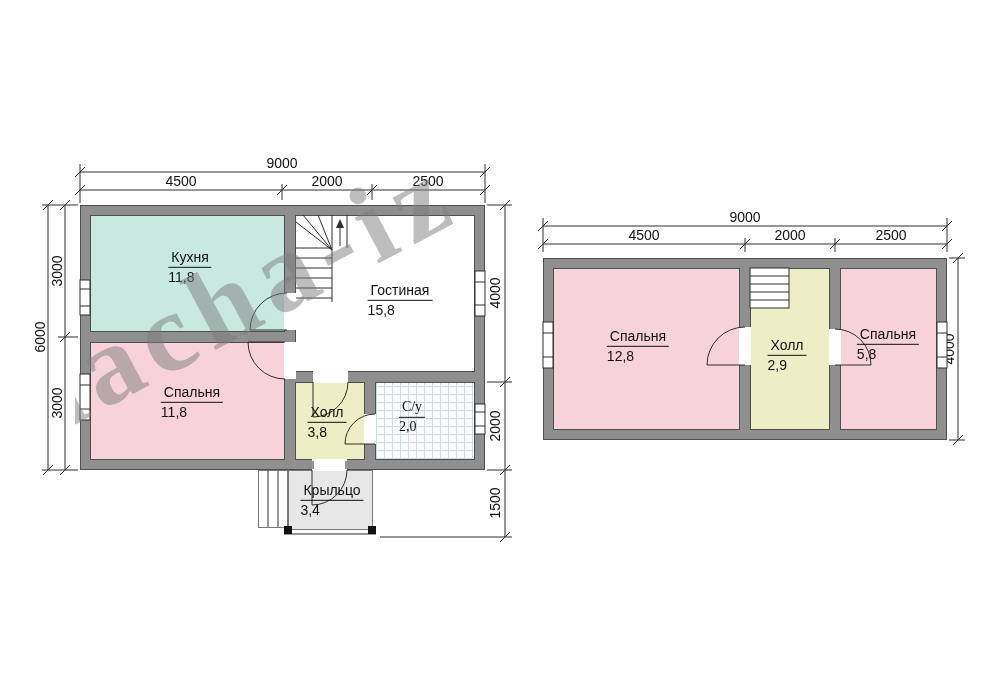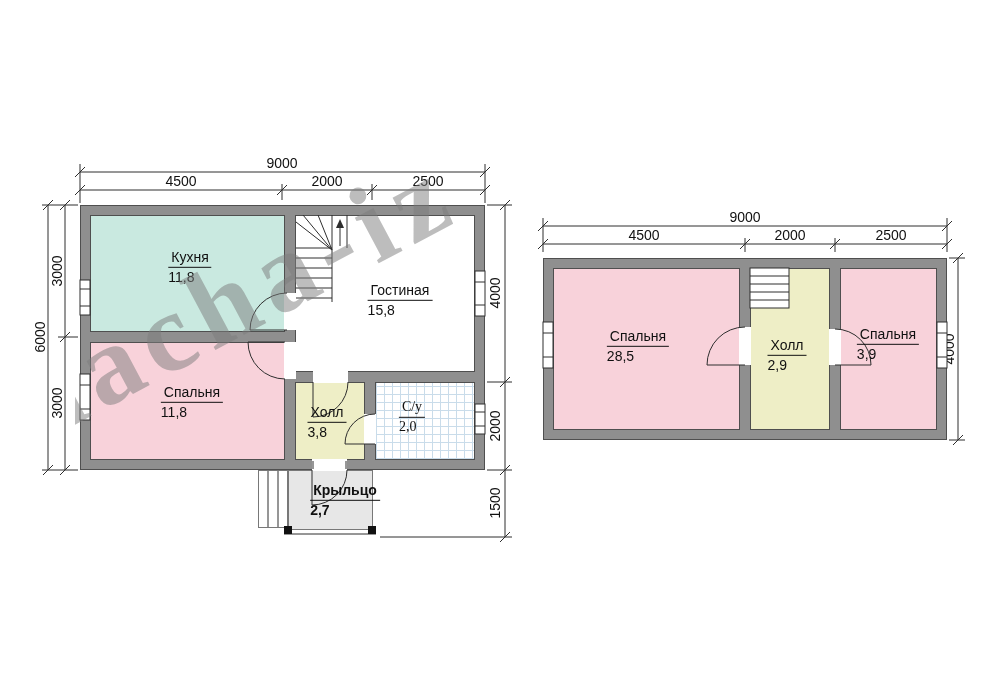--- a/index.html
+++ b/index.html
@@ -202,35 +202,35 @@
     <div class="rarea">11,8</div>
   </div>
   <div class="label" style="left:327px;top:422px;">
     <div class="rname">Холл</div>
     <div class="rarea">3,8</div>
   </div>
   <div class="label" style="left:412px;top:417px;font-family:Liberation Serif, serif;">
     <div class="rname">С/у</div>
     <div class="rarea">2,0</div>
   </div>
-  <div class="label" style="left:345px;top:500px;font-weight:bold;">
+  <div class="label" style="left:332px;top:500px;">
     <div class="rname">Крыльцо</div>
-    <div class="rarea">2,7</div>
+    <div class="rarea">3,4</div>
   </div>
   <div class="label" style="left:638px;top:346px;">
     <div class="rname">Спальня</div>
-    <div class="rarea">28,5</div>
+    <div class="rarea">12,8</div>
   </div>
   <div class="label" style="left:787px;top:355px;">
     <div class="rname">Холл</div>
     <div class="rarea">2,9</div>
   </div>
   <div class="label" style="left:888px;top:344px;">
     <div class="rname">Спальня</div>
-    <div class="rarea">3,9</div>
+    <div class="rarea">5,8</div>
   </div>
 
   <div class="dim" style="left:282px;top:163px;">9000</div>
   <div class="dim" style="left:181px;top:181px;">4500</div>
   <div class="dim" style="left:327px;top:181px;">2000</div>
   <div class="dim" style="left:428px;top:181px;">2500</div>
   <div class="dim vert" style="left:40px;top:337px;">6000</div>
   <div class="dim vert" style="left:57px;top:271px;">3000</div>
   <div class="dim vert" style="left:57px;top:403px;">3000</div>
   <div class="dim vert" style="left:495px;top:293px;">4000</div>

